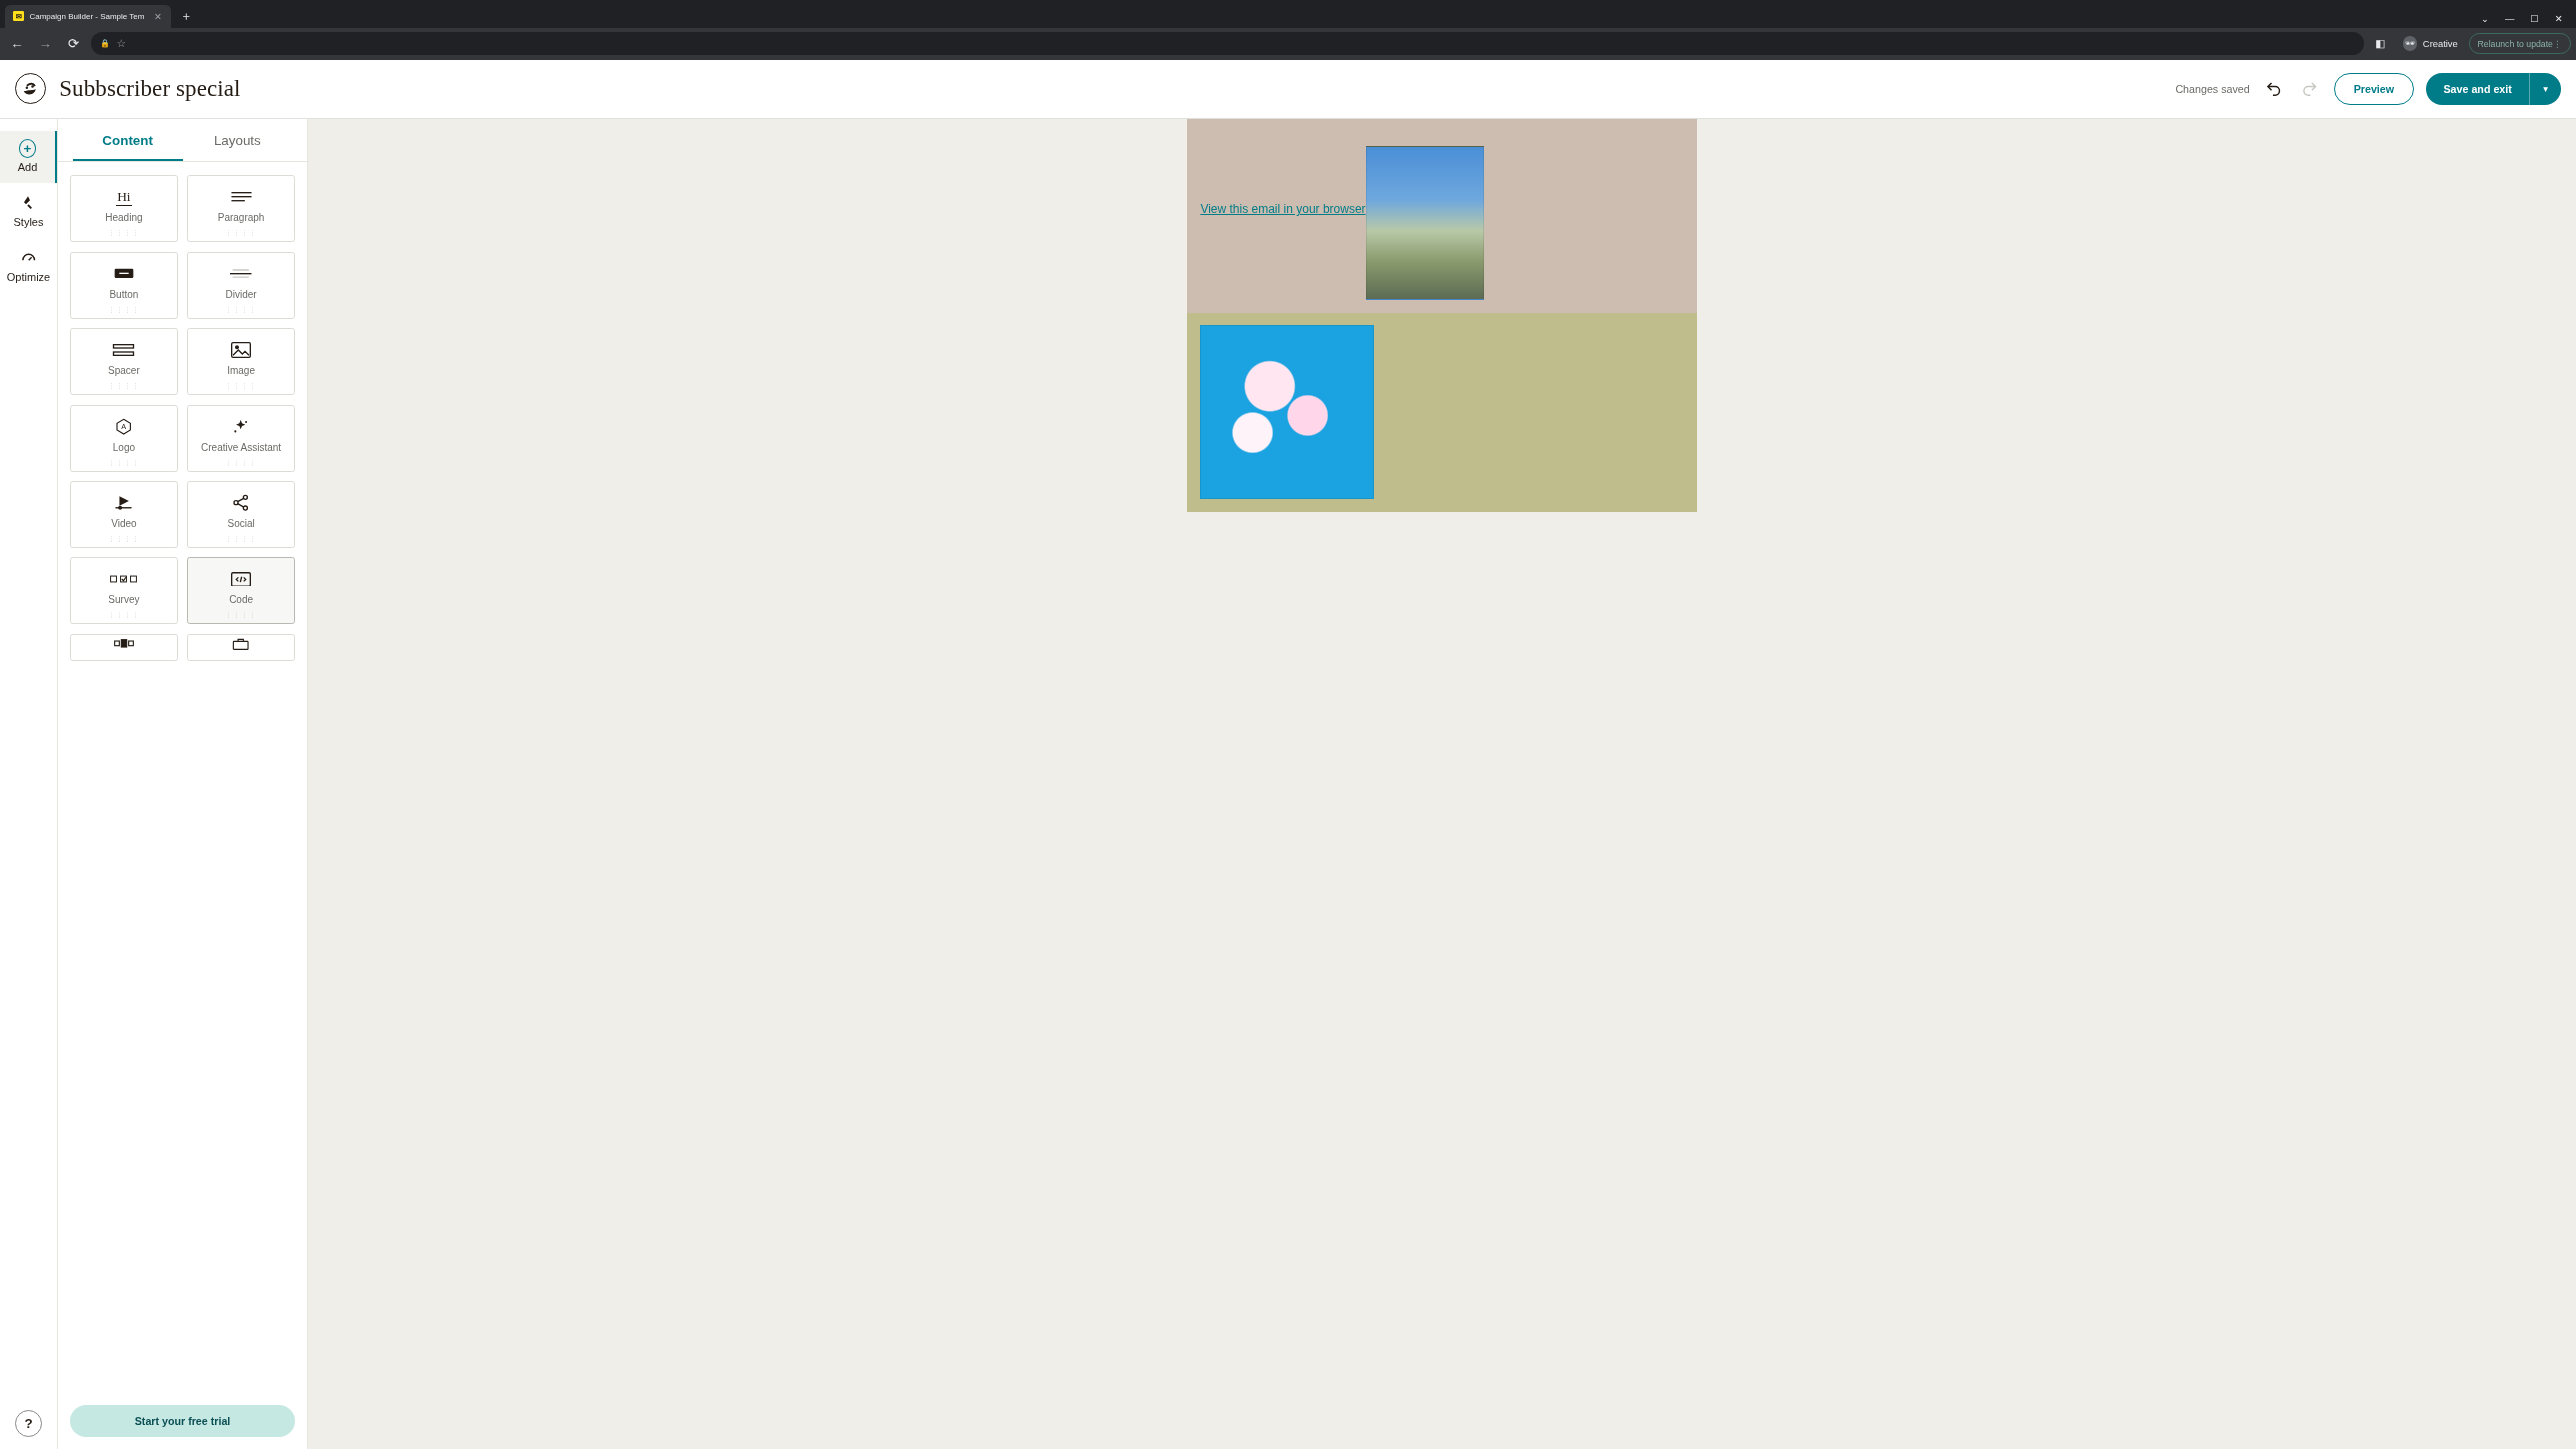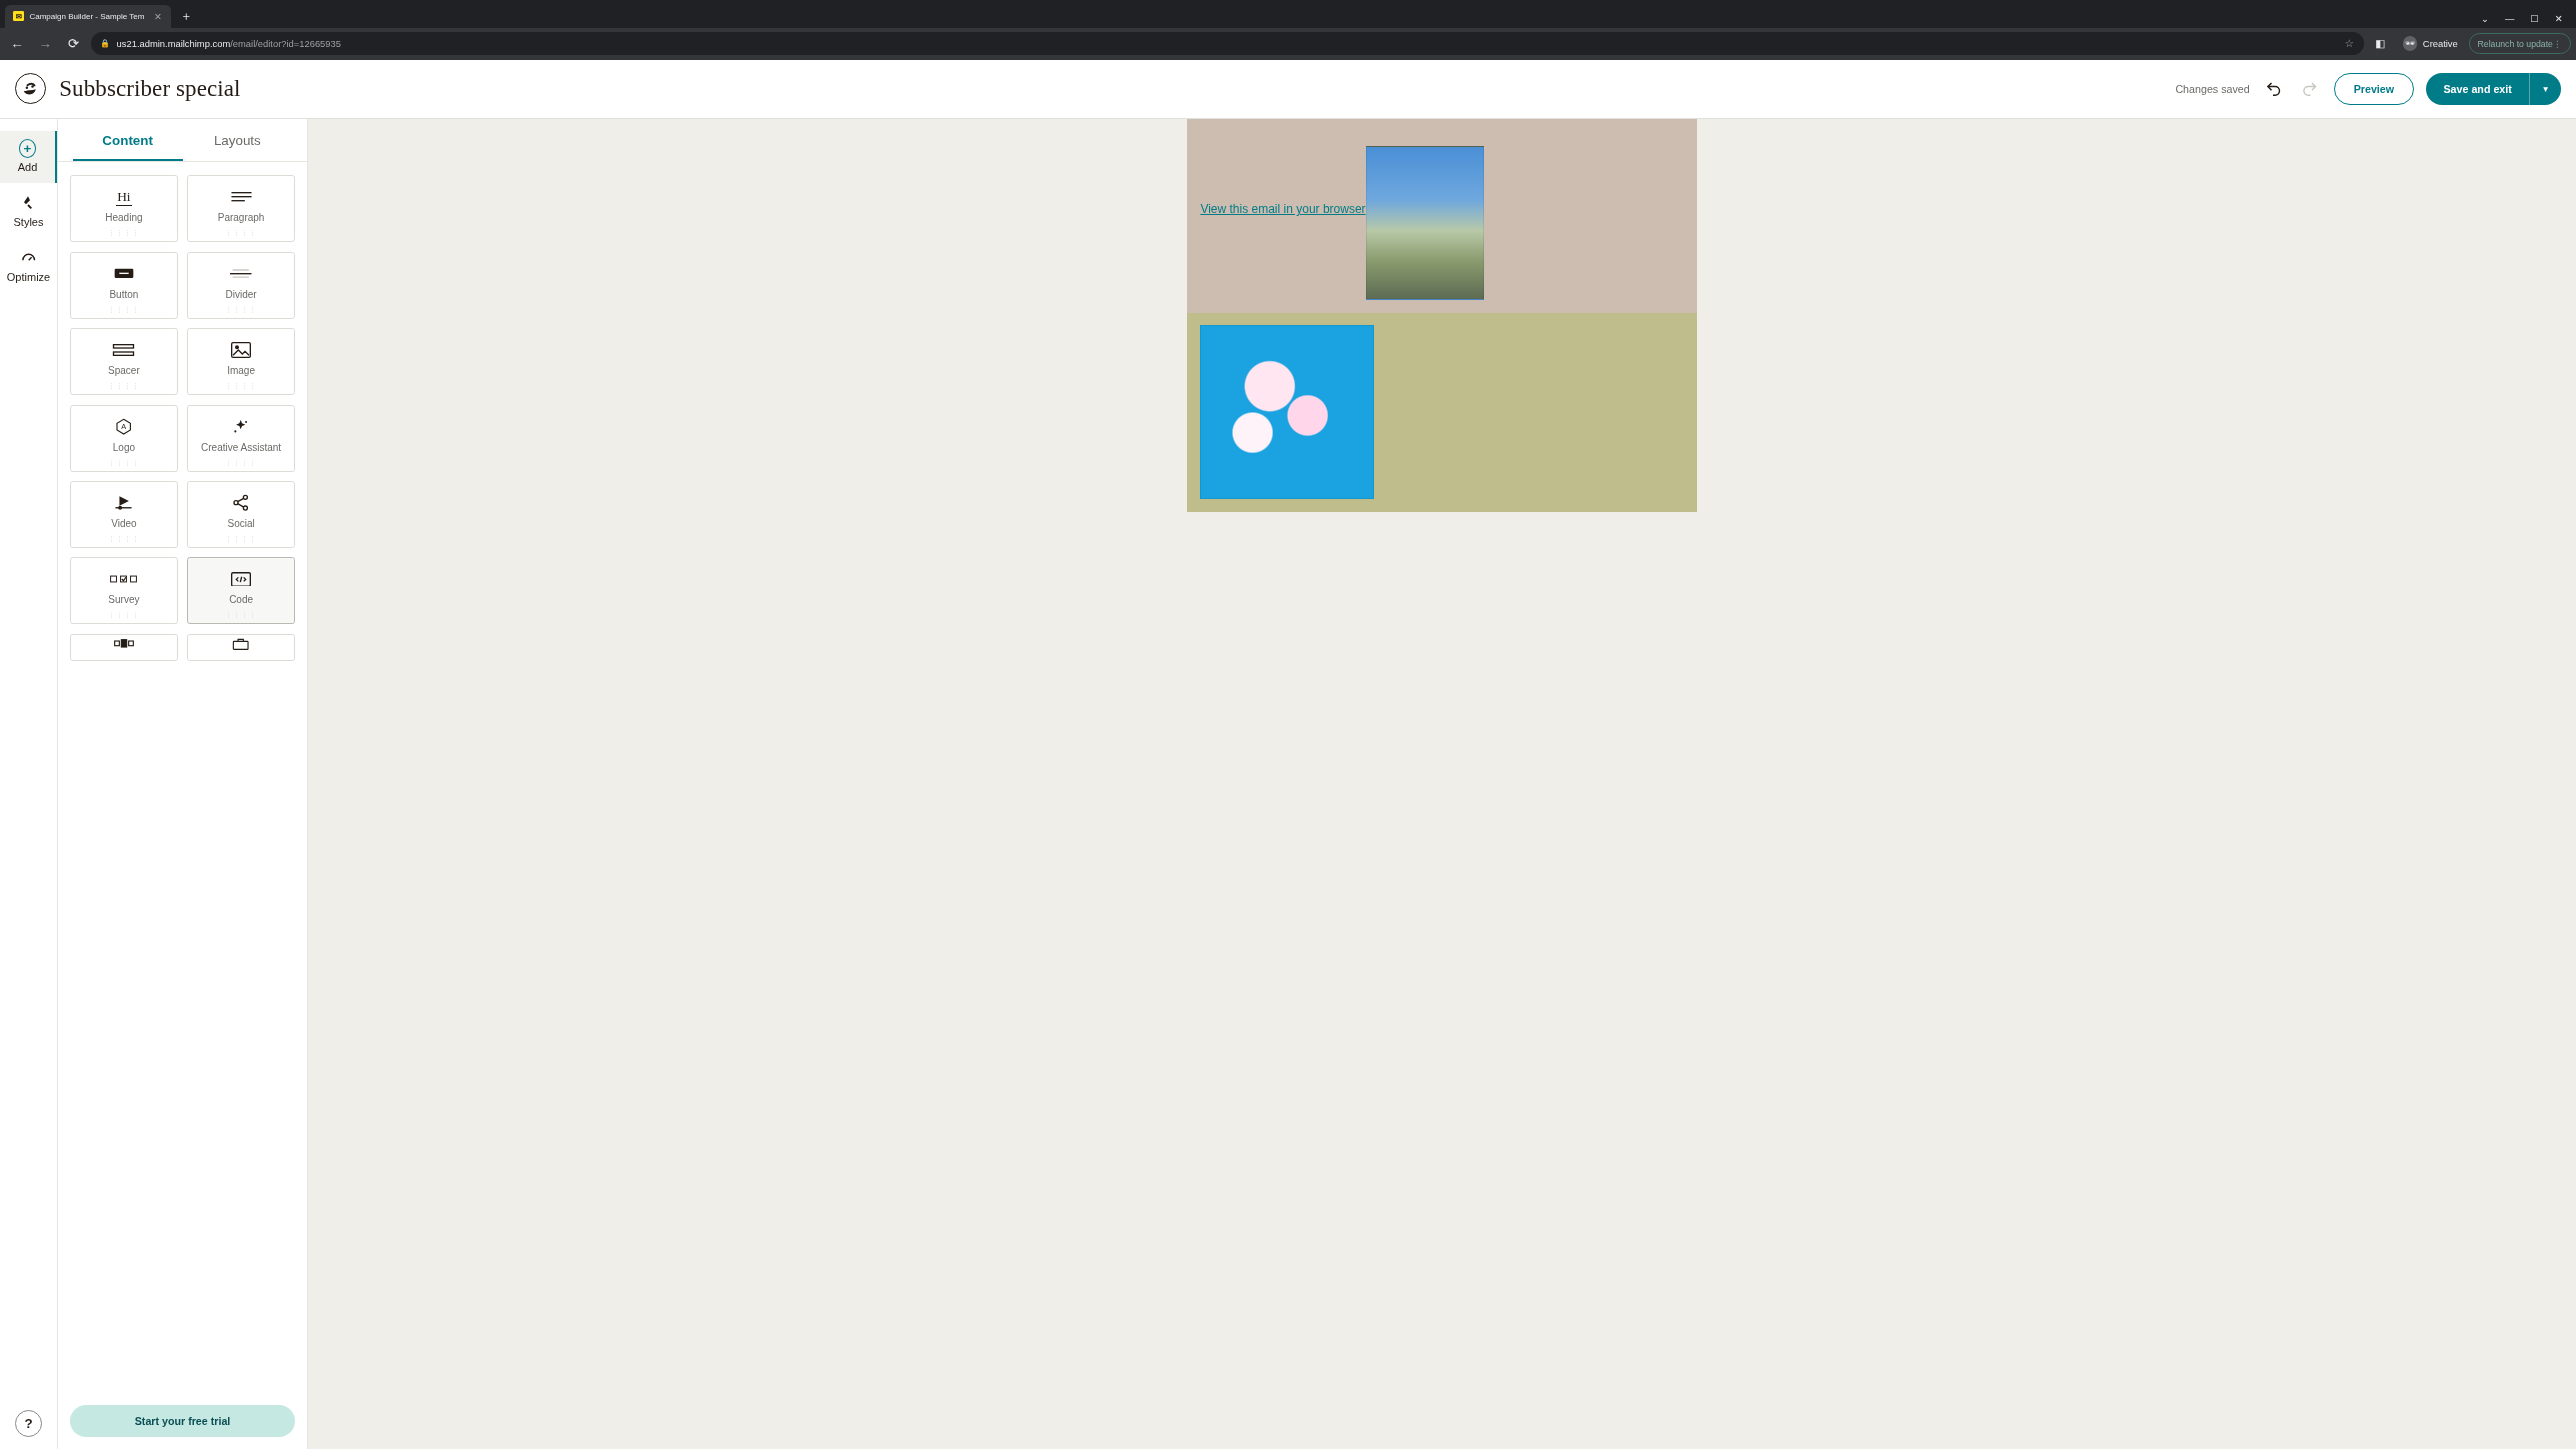--- a/index.html
+++ b/index.html
@@ -163,23 +163,20 @@
     <span>✕</span>
   </div>
 </div>
 
 <div class="browser-toolbar">
   <div class="nav-btn enabled">←</div>
   <div class="nav-btn">→</div>
   <div class="nav-btn enabled">⟳</div>
   <div class="address-bar">
     <span class="lock">🔒</span>
-    <span class="url">
-      <span class="host">us21.admin.mailchimp.com</span><span>/email/editor?id=12665935</span>
-    </span>
     <span class="star">☆</span>
   </div>
   <div class="ext-icon">◧</div>
   <div class="incognito-chip">
     <span class="incognito-icon">🕶</span>
     <span>Creative</span>
   </div>
   <div class="relaunch-btn">
     <span>Relaunch to update</span>
     <span>⋮</span>

